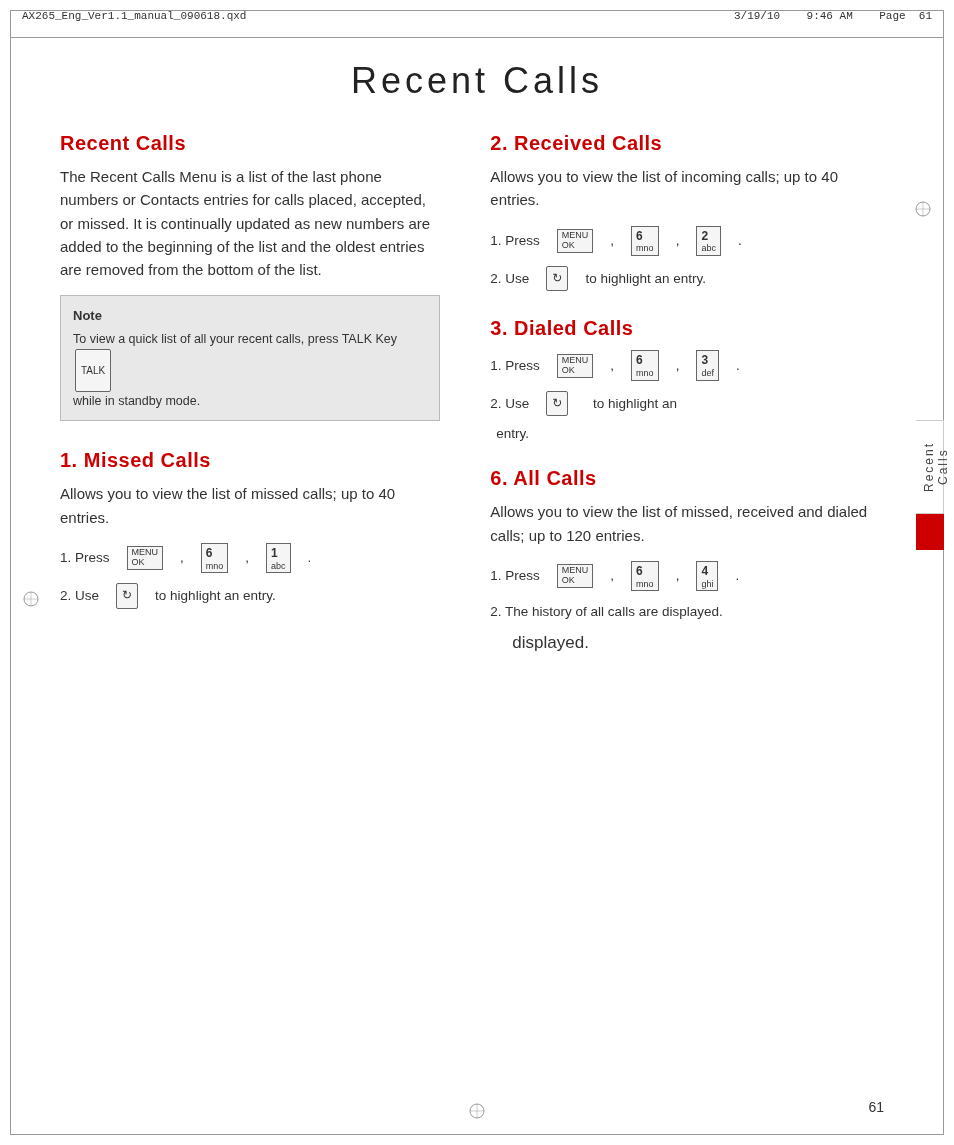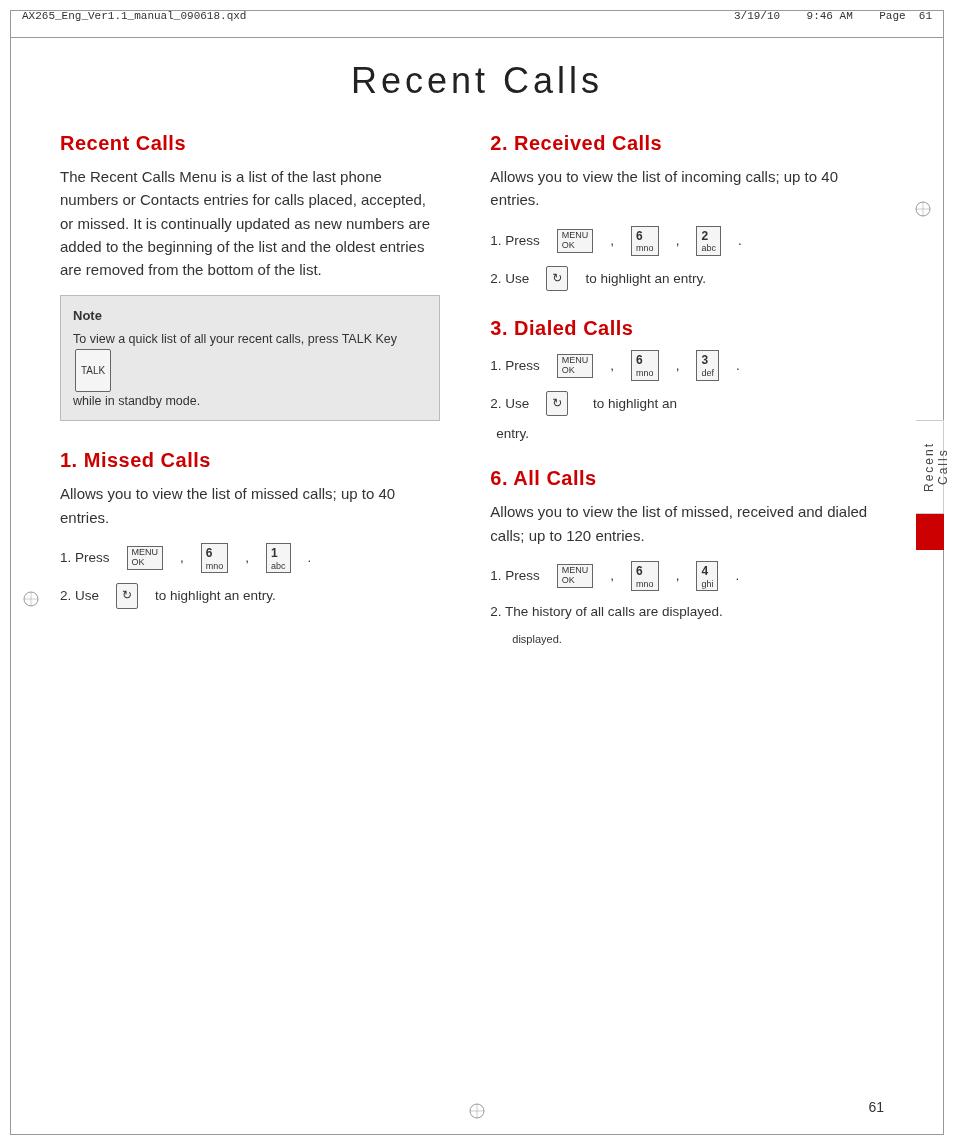--- a/index.html
+++ b/index.html
@@ -339,21 +339,21 @@
         <span>,</span>
         <span class="key-btn"><span class="key-btn-main">6</span><span class="key-btn-small">mno</span></span>
         <span>,</span>
         <span class="key-btn"><span class="key-btn-main">4</span><span class="key-btn-small">ghi</span></span>
         <span> .</span>
       </div>
 
       <div class="step-line">
         <span>2. The history of all calls are displayed.</span>
       </div>
-      <div style="font-size:11px; color:#333; margin-left: 22px;">displayed.</div>
+      <div style="font-size:17px; color:#333; margin-left: 22px;">displayed.</div>
     </div>
 
   </div>
 </div>
 
 <div class="sidebar-tab">
   <div class="sidebar-tab-text">Recent  Calls</div>
   <div class="sidebar-tab-red"></div>
 </div>
 

